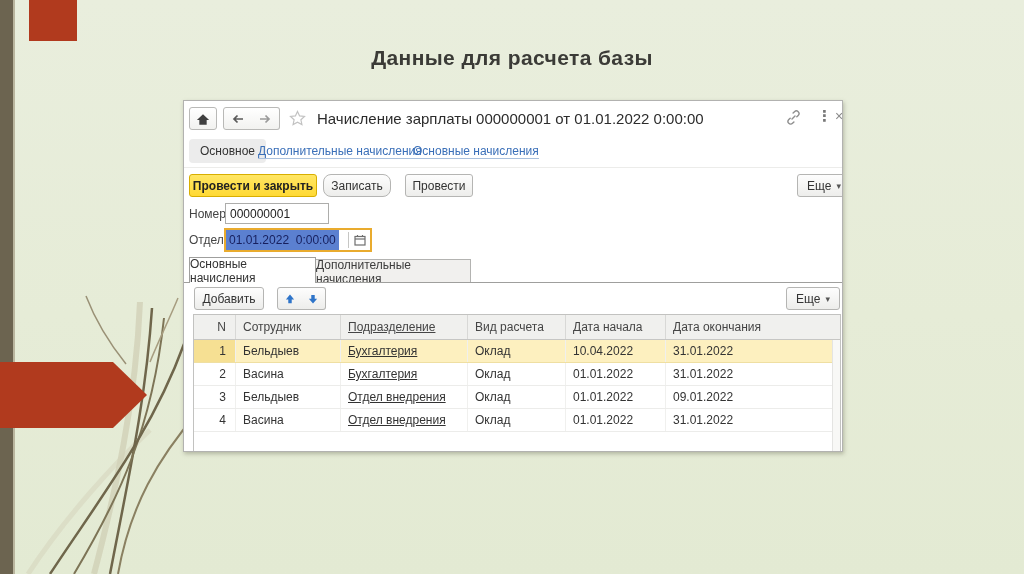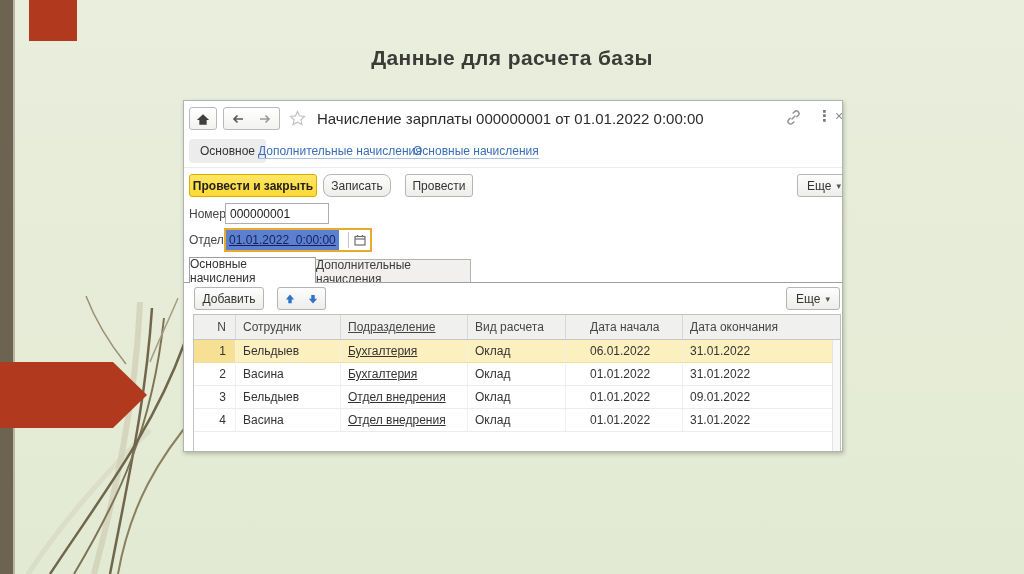--- a/index.html
+++ b/index.html
@@ -54,21 +54,21 @@
   .btn-more-top{left:613px;width:54px;border-radius:3px 0 0 3px;}
   .caret{font-size:9px;color:#555;margin-left:5px;}
 
   .fld-label{position:absolute;left:5px;color:#444;}
   .lbl-num{top:106px;}
   .lbl-date{top:132px;}
   .inp-num{position:absolute;left:41px;top:102px;width:104px;height:21px;border:1px solid #adadab;
     font-size:12px;color:#222;padding:0 4px;display:flex;align-items:center;background:#fff;}
   .inp-date{position:absolute;left:40px;top:127px;width:148px;height:24px;border:2px solid #e9ab2e;
     background:#fff;display:flex;align-items:stretch;cursor:text;}
-  .date-sel{background:var(--selection-blue);color:#171f5e;padding:0 3px;display:flex;align-items:center;white-space:pre;text-decoration:underline;}
+  .date-sel{background:var(--selection-blue);color:#171f5e;padding:0 3px;display:flex;align-items:center;white-space:pre;}
   .date-spacer{flex:1;}
   .date-sep{width:1px;background:#c6c6c4;margin:2px 0;}
   .cal-btn{width:21px;display:flex;align-items:center;justify-content:center;cursor:pointer;}
 
   .ptab{position:absolute;display:flex;align-items:center;justify-content:center;font-size:12px;cursor:pointer;}
   .ptab-active{left:5px;top:156px;width:127px;height:26px;background:#fff;border:1px solid #9f9f9d;border-bottom:none;z-index:3;color:#333;}
   .ptab-idle{left:131px;top:158px;width:156px;height:24px;background:#f1f0ee;border:1px solid #b3b3b1;border-bottom:none;z-index:1;color:#3c3c3c;}
   .ptab-line{position:absolute;left:0;top:181px;width:100%;height:1px;background:#9f9f9d;z-index:2;}
 
   .tool-btn{position:absolute;top:186px;height:23px;background:linear-gradient(#fdfdfd,#ededeb);
@@ -77,21 +77,21 @@
   .btn-up{left:93px;width:25px;border-radius:3px 0 0 3px;}
   .btn-down{left:117px;width:25px;border-left:none;border-radius:0 3px 3px 0;}
   .btn-more-tbl{left:602px;width:54px;}
 
   .table{position:absolute;left:9px;top:213px;width:648px;height:236px;border:1px solid #c2c2c0;background:#fff;}
   .thead{display:flex;height:25px;background:#f0f0ee;border-bottom:1px solid #c6c6c4;}
   .th{display:flex;align-items:center;padding-left:7px;color:#454545;border-right:1px solid #d8d8d6;overflow:hidden;white-space:nowrap;}
   .row{display:flex;height:23px;border-bottom:1px solid #ececea;cursor:pointer;background:#fff;}
   .cell{display:flex;align-items:center;padding-left:7px;color:#333;border-right:1px solid #f0f0ee;overflow:hidden;white-space:nowrap;}
   .c0{width:42px;justify-content:flex-end;padding-right:9px;padding-left:0;}
-  .c1{width:105px;} .c2{width:127px;text-decoration:underline;} .c3{width:98px;} .c4{width:100px;margin-left:17px;} .c5{flex:1;border-right:none;}
+  .c1{width:105px;} .c2{width:127px;text-decoration:underline;} .c3{width:98px;} .c4{width:100px;} .c5{flex:1;border-right:none;}
   .row.selected{background:var(--row-highlight);border-bottom:1px solid #efdfa2;}
   .row.selected .c0{background:#f6e093;}
   .scrollstrip{position:absolute;right:0;top:25px;bottom:0;width:8px;background:#f8f8f6;border-left:1px solid #e4e4e2;cursor:pointer;}
 </style>
 </head>
 <body>
 
 <div class="slide">
 
   <div class="left-bar"></div>
@@ -217,21 +217,21 @@
         <span class="th c3">Вид расчета</span>
         <span class="th c4">Дата начала</span>
         <span class="th c5">Дата окончания</span>
       </div>
       <div id="tbody">
           <div class="row selected">
             <span class="cell c0">1</span>
             <span class="cell c1">Бельдыев</span>
             <span class="cell c2">Бухгалтерия</span>
             <span class="cell c3">Оклад</span>
-            <span class="cell c4">06.01.2022</span>
+            <span class="cell c4">10.04.2022</span>
             <span class="cell c5">31.01.2022</span>
           </div>
           <div class="row">
             <span class="cell c0">2</span>
             <span class="cell c1">Васина</span>
             <span class="cell c2">Бухгалтерия</span>
             <span class="cell c3">Оклад</span>
             <span class="cell c4">01.01.2022</span>
             <span class="cell c5">31.01.2022</span>
           </div>

